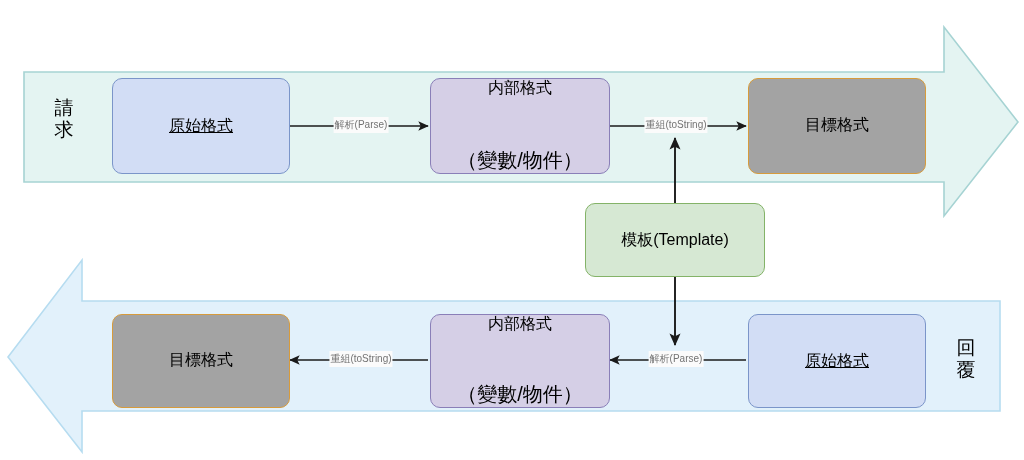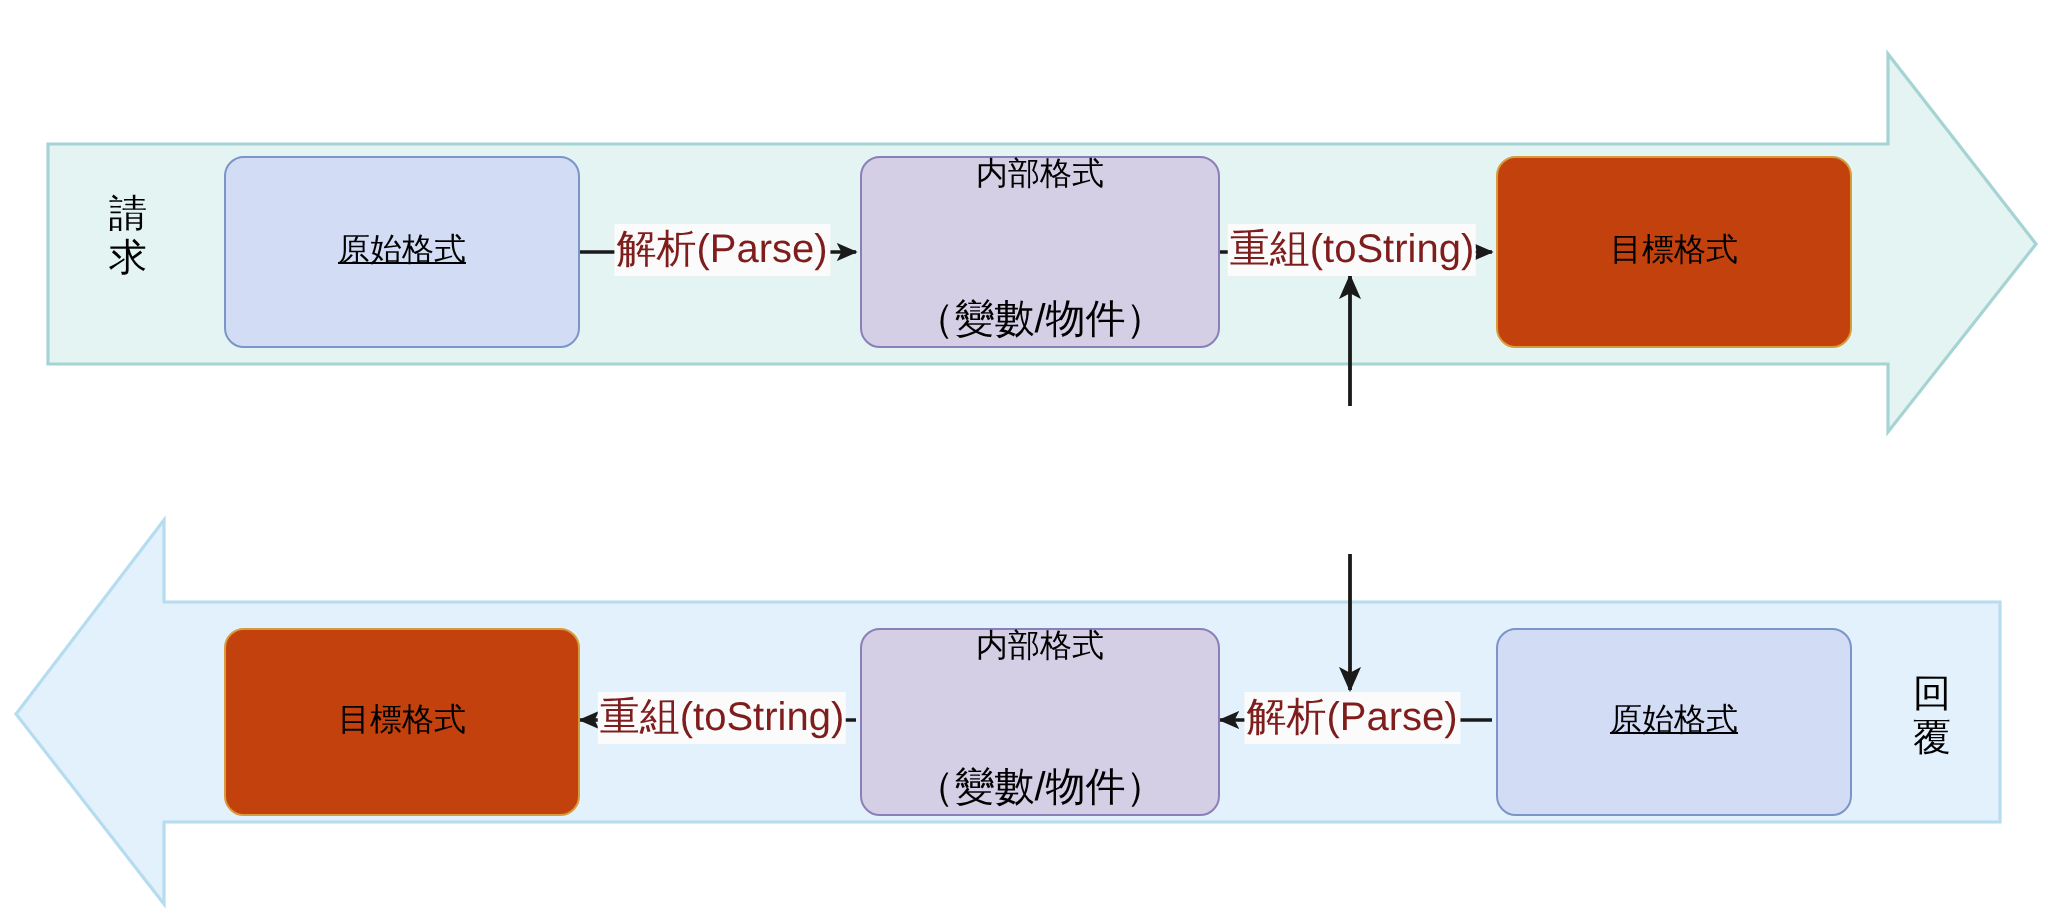--- a/index.html
+++ b/index.html
@@ -46,34 +46,34 @@
     background: #d2ddf5;
     border: 1.6px solid #7b95c9;
     text-decoration: underline;
   }
   .node-purple {
     background: #d5cfe6;
     border: 1.6px solid #8a7fb8;
     justify-content: space-between;
   }
   .node-orange {
-    background: #c2410c;
+    background: #a3a3a3;
     border: 1.6px solid #d79b3c;
     font-family: Liberation Mono, monospace;
   }
   .node-green {
     background: #d6e8d3;
     border: 1.6px solid #84b368;
   }
   .edge-label {
     position: absolute;
     z-index: 7;
     background: #fbfbfb;
-    color: #7f1d1d;
-    font-size: 20px;
+    color: #737373;
+    font-size: 10px;
     line-height: 1;
     padding: 3px 1px;
     white-space: nowrap;
     transform: translate(-50%, -50%);
   }
   .band-label {
     position: absolute;
     z-index: 6;
     color: #000000;
     font-size: 19px;
@@ -128,20 +128,23 @@
     <div class="line2">（變數/物件）</div>
   </div>
 
   <div class="node node-orange" style="left:748px; top:78px; width:178px; height:96px;">
     <div>目標格式</div>
   </div>
 
   <div class="edge-label" style="left:361px; top:125px;">解析(Parse)</div>
   <div class="edge-label" style="left:676px; top:125px;">重組(toString)</div>
 
+  <div class="node node-green" style="left:585px; top:203px; width:180px; height:74px;">
+    <div>模板(Template)</div>
+  </div>
 
   <div class="node node-orange" style="left:112px; top:314px; width:178px; height:94px;">
     <div>目標格式</div>
   </div>
 
   <div class="node node-purple" style="left:430px; top:314px; width:180px; height:94px;">
     <div>内部格式</div>
     <div class="line2">（變數/物件）</div>
   </div>
 

